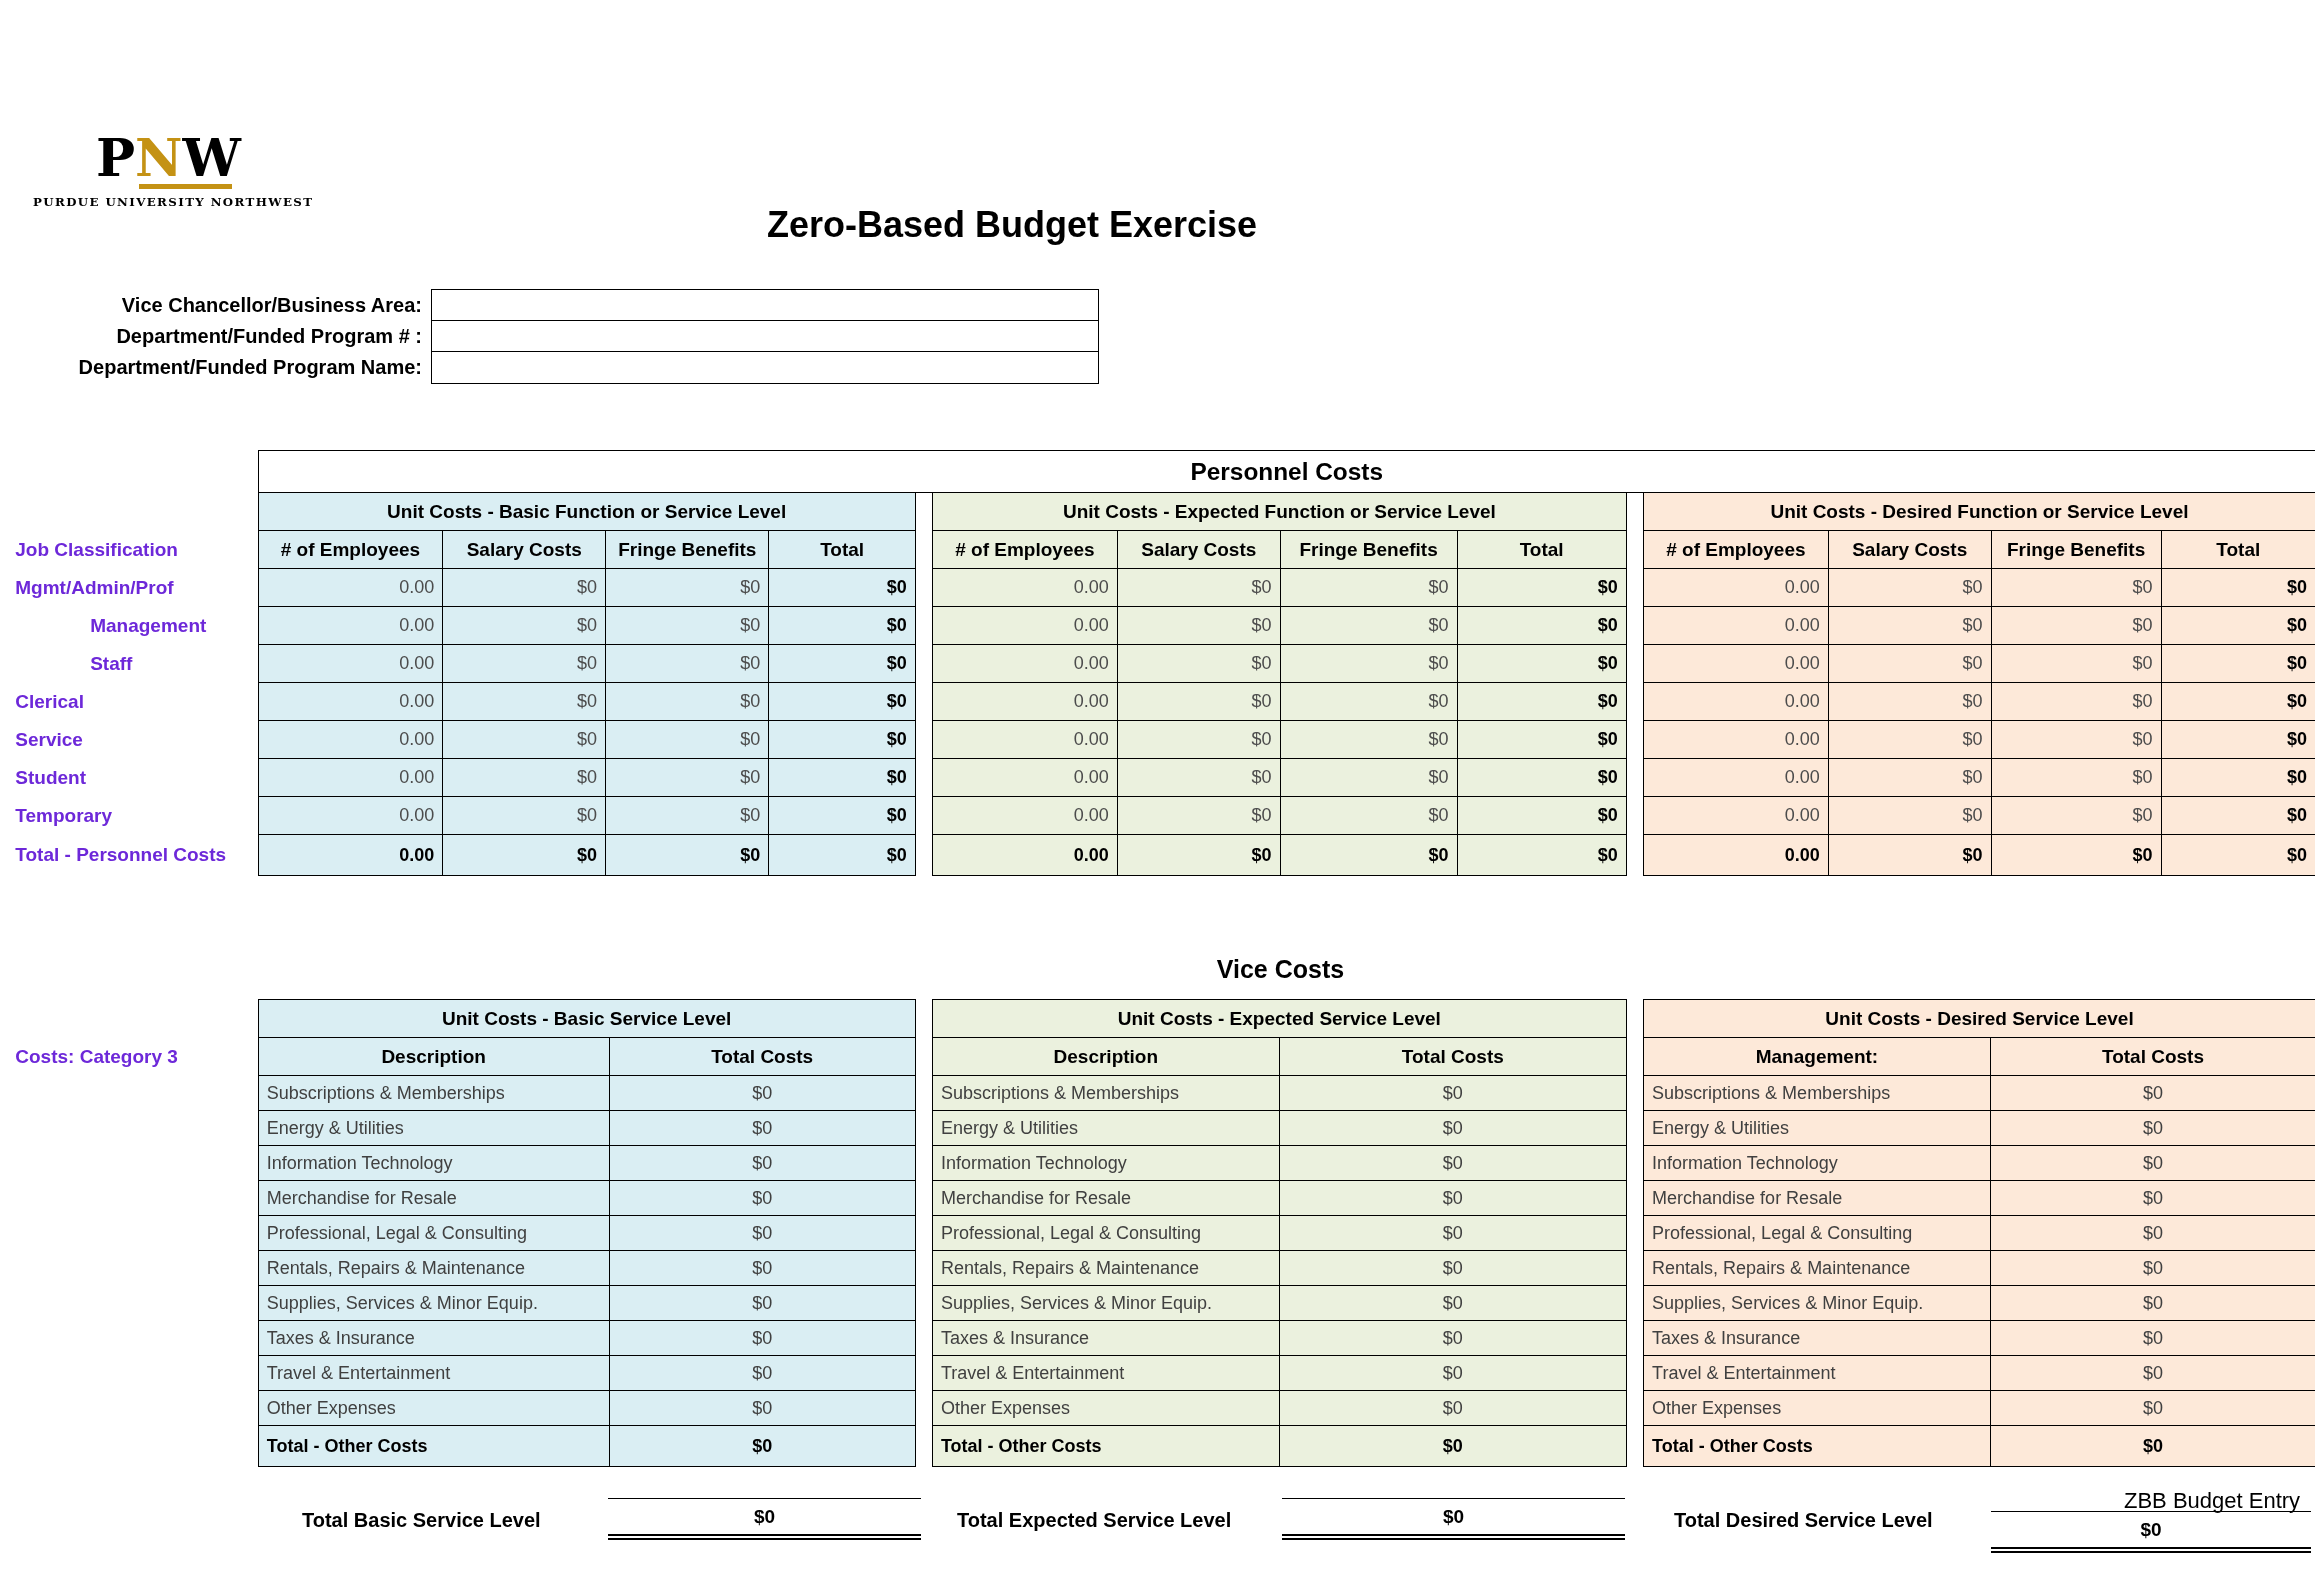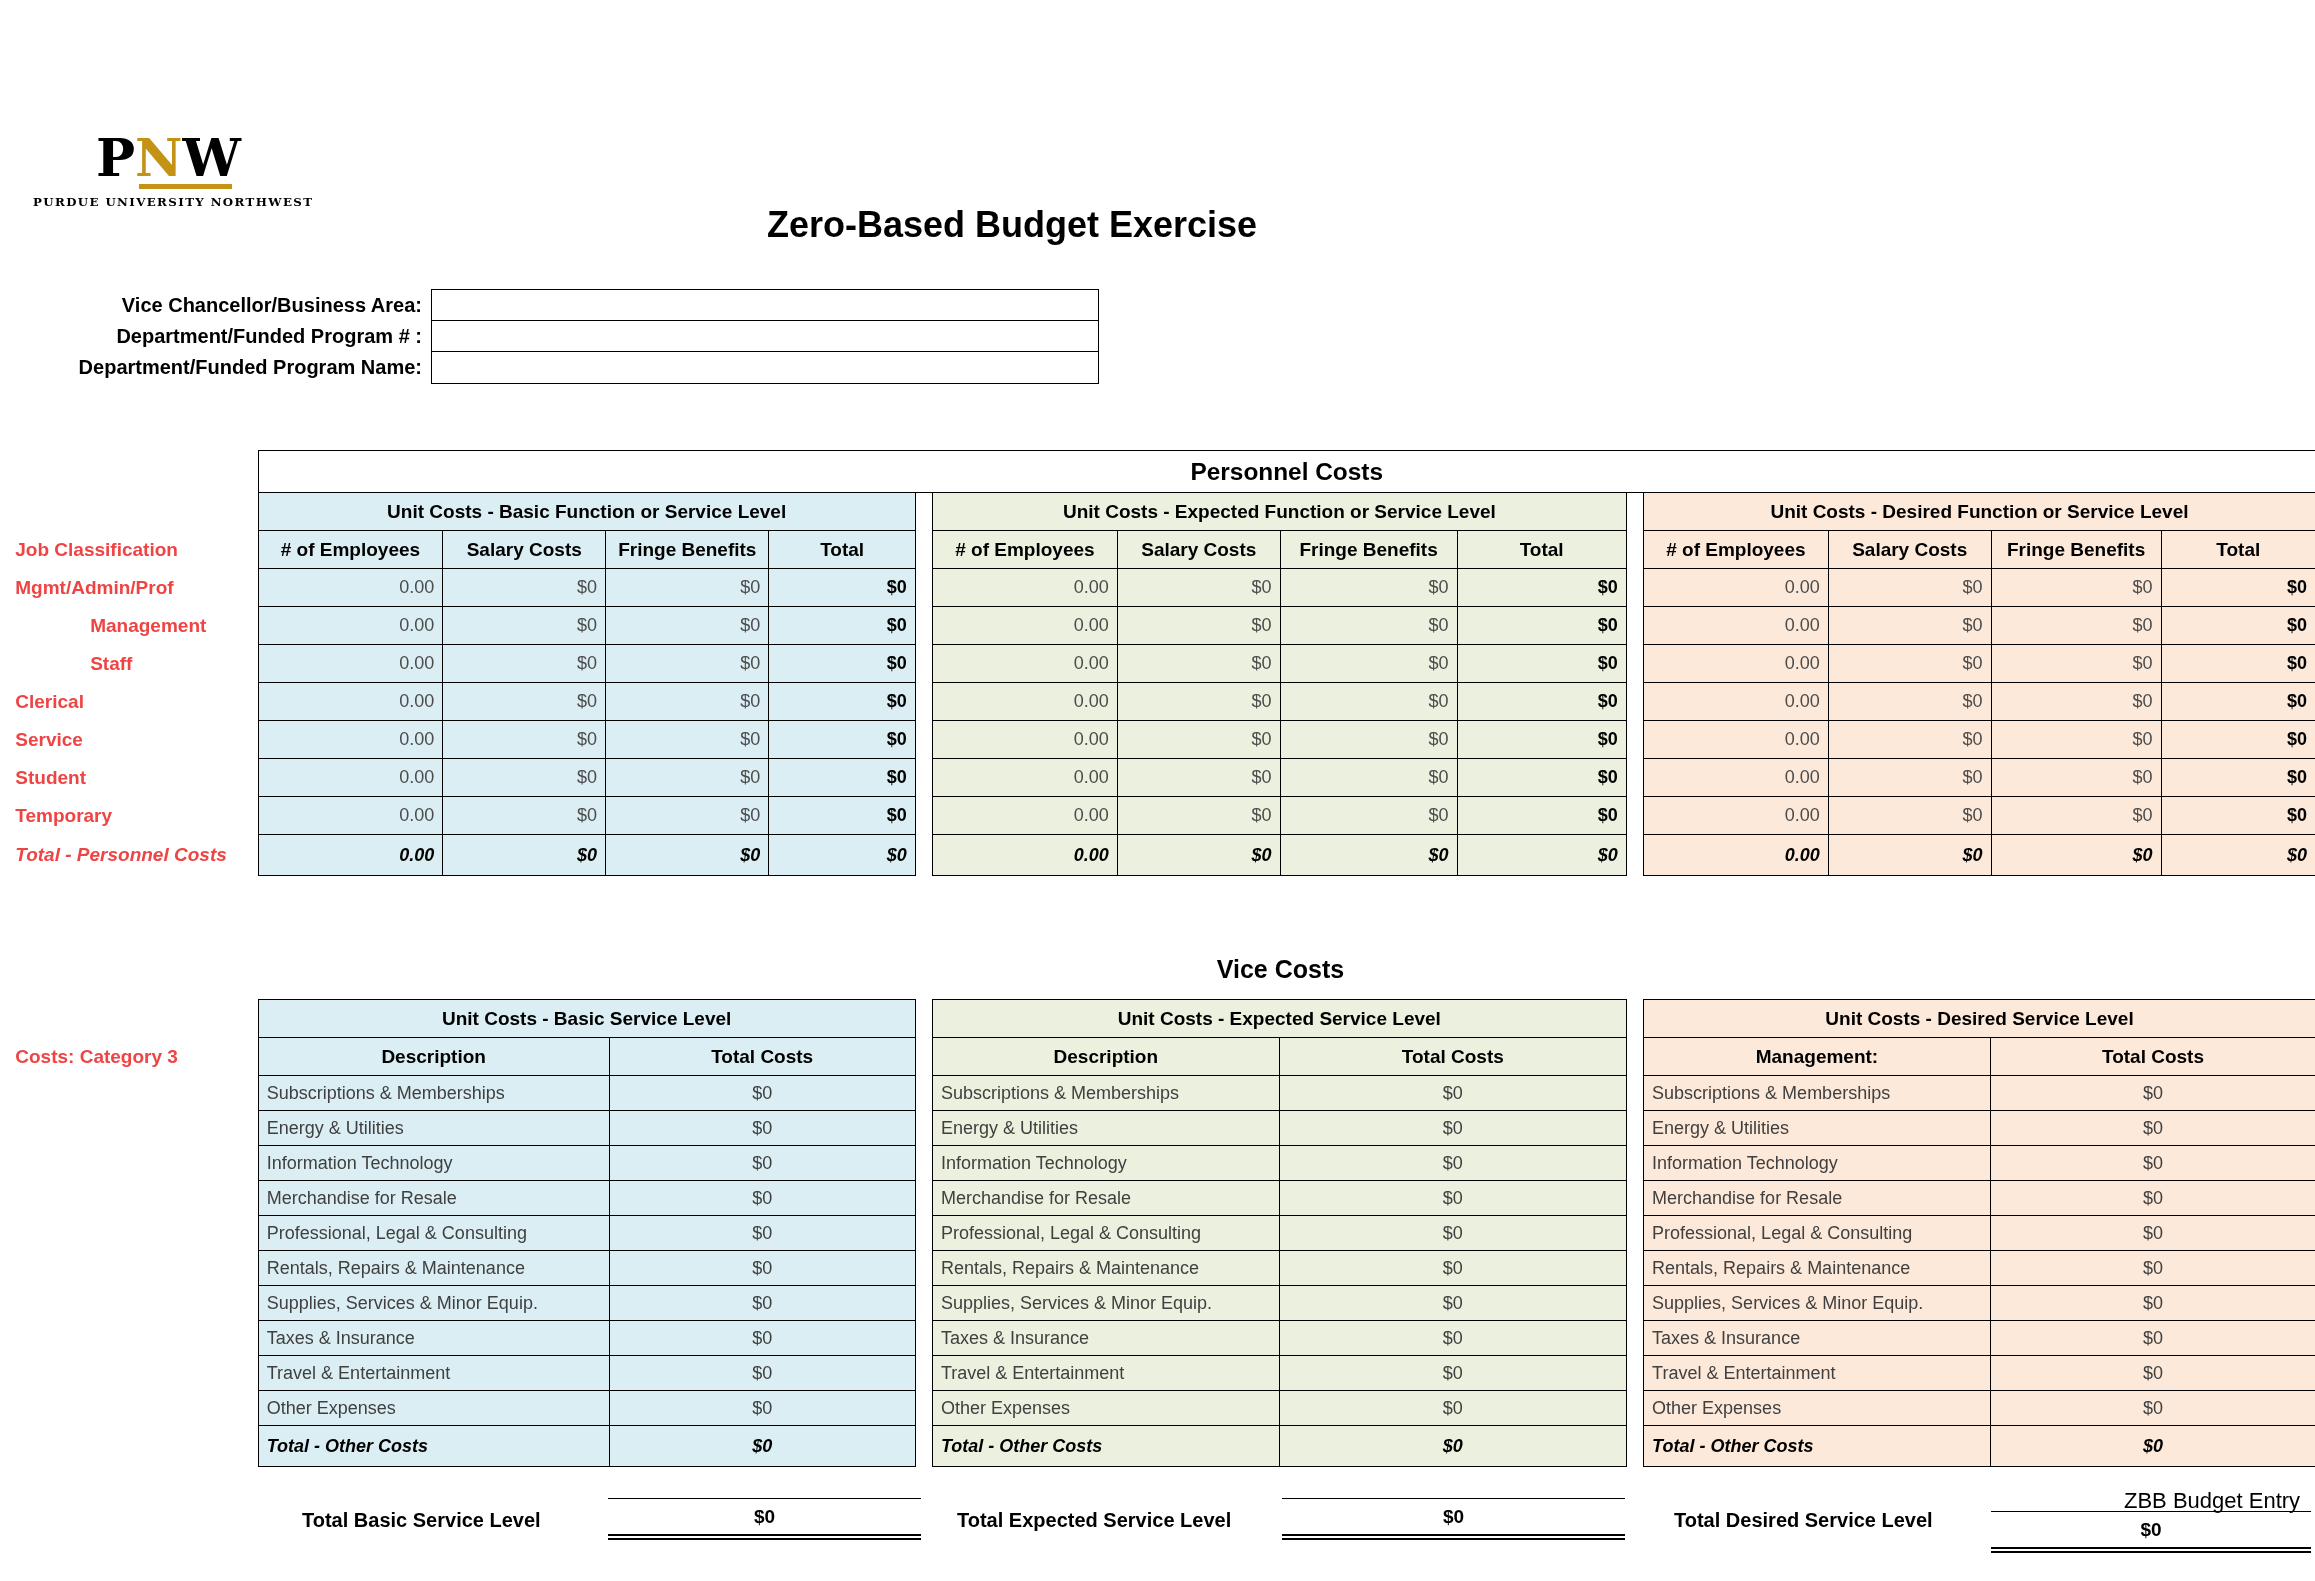--- a/index.html
+++ b/index.html
@@ -29,29 +29,29 @@
   #other{left:7.2px;top:999px;}
   .sheet td{border:0.9px solid #000;height:38px;vertical-align:middle;padding:0 8.1px;white-space:nowrap;overflow:hidden;}
   .sheet td.lblcol,.sheet td.gapcol{border:none;background:transparent;}
   .bg0{background:var(--basic);} .bg1{background:var(--expected);} .bg2{background:var(--desired);}
   .sheet td.gl{border-left-width:1.8px}
   .sheet td.gr{border-right-width:1.8px}
   .sheet td.ptitle{border:1.8px solid #000;font-size:24.4px;font-weight:bold;text-align:center;height:42px;}
   .r-group td.gt{border-top-width:1.8px;font-weight:bold;text-align:center;font-size:19px;height:32px;}
   .r-head td.ch{font-weight:bold;text-align:center;font-size:19px;height:33px;padding:0 12px;}
   #other .r-head td.ch{height:35px;}
-  .rowhdr,.rowlbl{font-weight:bold;font-size:19px;color:#ef4444;}
+  .rowhdr,.rowlbl{font-weight:bold;font-size:19px;color:#6d28d9;}
   .ind{padding-left:83px !important;}
   .num{text-align:right;color:#4c4c4c;}
   .tot{font-weight:bold;color:#000;}
   .desc{text-align:left;color:#404040;}
   .cost{text-align:center;color:#404040;}
   #personnel .r-data td{height:38px;}
   #other .r-data td{height:35px;}
-  .sheet tr.r-total td{border-top-width:1.8px;border-bottom-width:1.8px;height:41px;font-style:italic;}
+  .sheet tr.r-total td{border-top-width:1.8px;border-bottom-width:1.8px;height:41px;}
   .sheet tr.r-total td.num,.sheet tr.r-total td.desc,.sheet tr.r-total td.cost{font-weight:bold;color:#000;}
 
   
   .other-title{position:absolute;left:265px;top:955px;width:2031px;text-align:center;font-size:25px;font-weight:bold;}
 
   
   .tlabel{position:absolute;top:1509px;font-weight:bold;font-size:20px;white-space:nowrap;}
   .tbox{position:absolute;top:1498px;border-top:1.8px solid #000;border-bottom:6.3px double #000;text-align:center;font-weight:bold;font-size:19px;padding:7.2px 0 5.4px;background:#fff;}
   .tbox.shifted{top:1511px;}
   .sheetname{position:absolute;left:2124px;top:1488px;font-size:22px;white-space:nowrap;z-index:2;}

